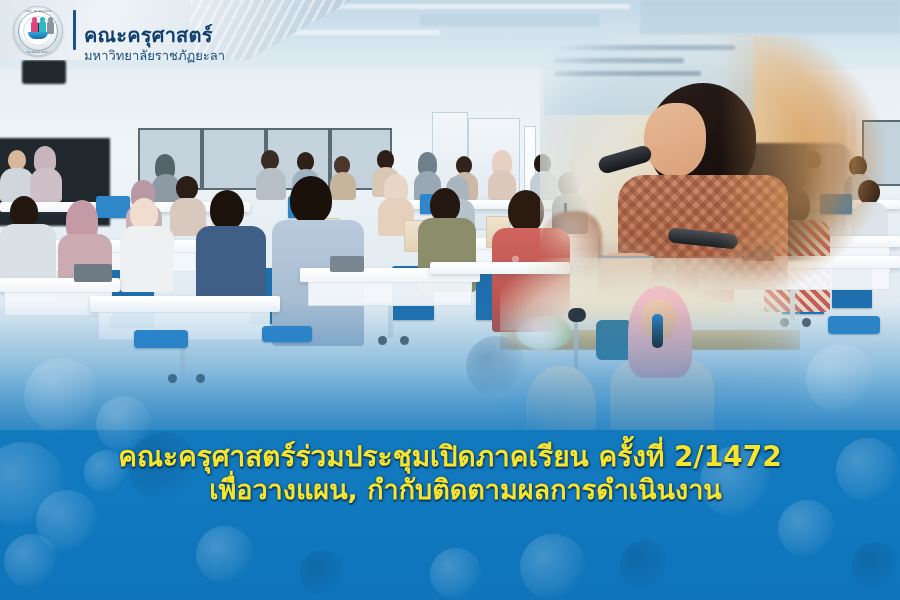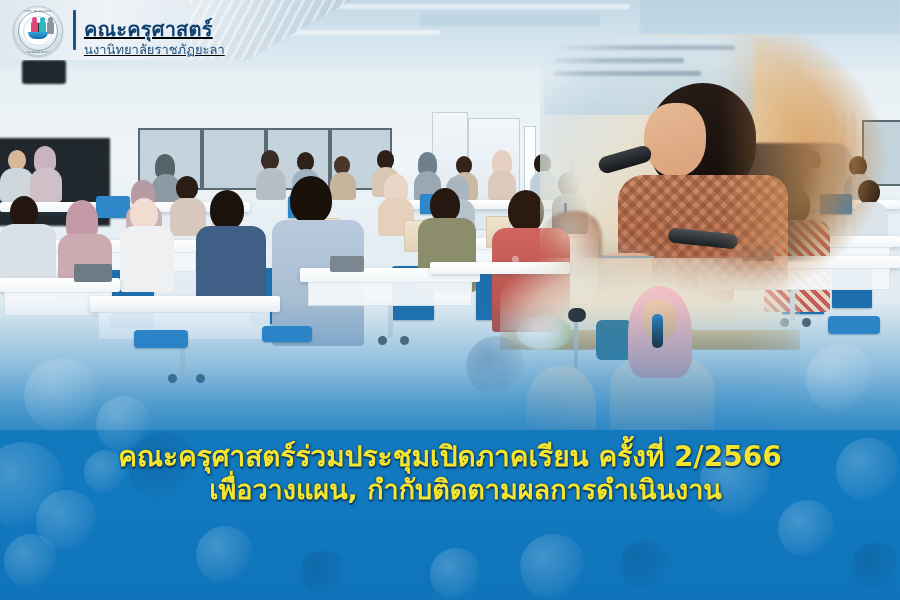--- a/index.html
+++ b/index.html
@@ -292,21 +292,21 @@
   .logo-txt-top, .logo-txt-bot {
     position:absolute; left:0; right:0; text-align:center; font-size:2.6px; color:#4a5c68; letter-spacing:.2px;
   }
   .logo-txt-top { top:2.5px; }
   .logo-txt-bot { bottom:1.5px; }
 
   .hdr-divider {
     position:absolute; left:73px; top:10px; width:3px; height:40px;
     background:#14568c; border-radius:1px;
   }
-  .hdr-text { position:absolute; left:84px; top:18px;text-decoration:underline; }
+  .hdr-text { position:absolute; left:84px; top:24px; }
   .hdr-title {
     font-size:20px; font-weight:bold; color:#0f3f6e; line-height:23px;
     letter-spacing:.2px; white-space:nowrap;
   }
   .hdr-sub {
     font-size:13px; color:#1d4f7d; line-height:16px; white-space:nowrap; margin-top:1px;
   }
 
   
   .titleblock {
@@ -652,22 +652,22 @@
         <div class="logo-fig logo-f1"></div>
         <div class="logo-fig logo-f2"></div>
         <div class="logo-fig logo-f3"></div>
         <div class="logo-arc"></div>
       </div>
     </div>
 
     <div class="hdr-divider"></div>
     <div class="hdr-text">
       <div class="hdr-title">คณะครุศาสตร์</div>
-      <div class="hdr-sub">นงานิทยาลัยราชภัฏยะลา</div>
+      <div class="hdr-sub">มหาวิทยาลัยราชภัฏยะลา</div>
     </div>
   </div>
 
   <div class="titleblock">
-    <div class="tline t1">คณะครุศาสตร์ร่วมประชุมเปิดภาคเรียน ครั้งที่ 2/2566</div>
+    <div class="tline t1">คณะครุศาสตร์ร่วมประชุมเปิดภาคเรียน ครั้งที่ 2/1472</div>
     <div class="tline t2">เพื่อวางแผน, กำกับติดตามผลการดำเนินงาน</div>
   </div>
 
 </div>
 
 </body></html>

